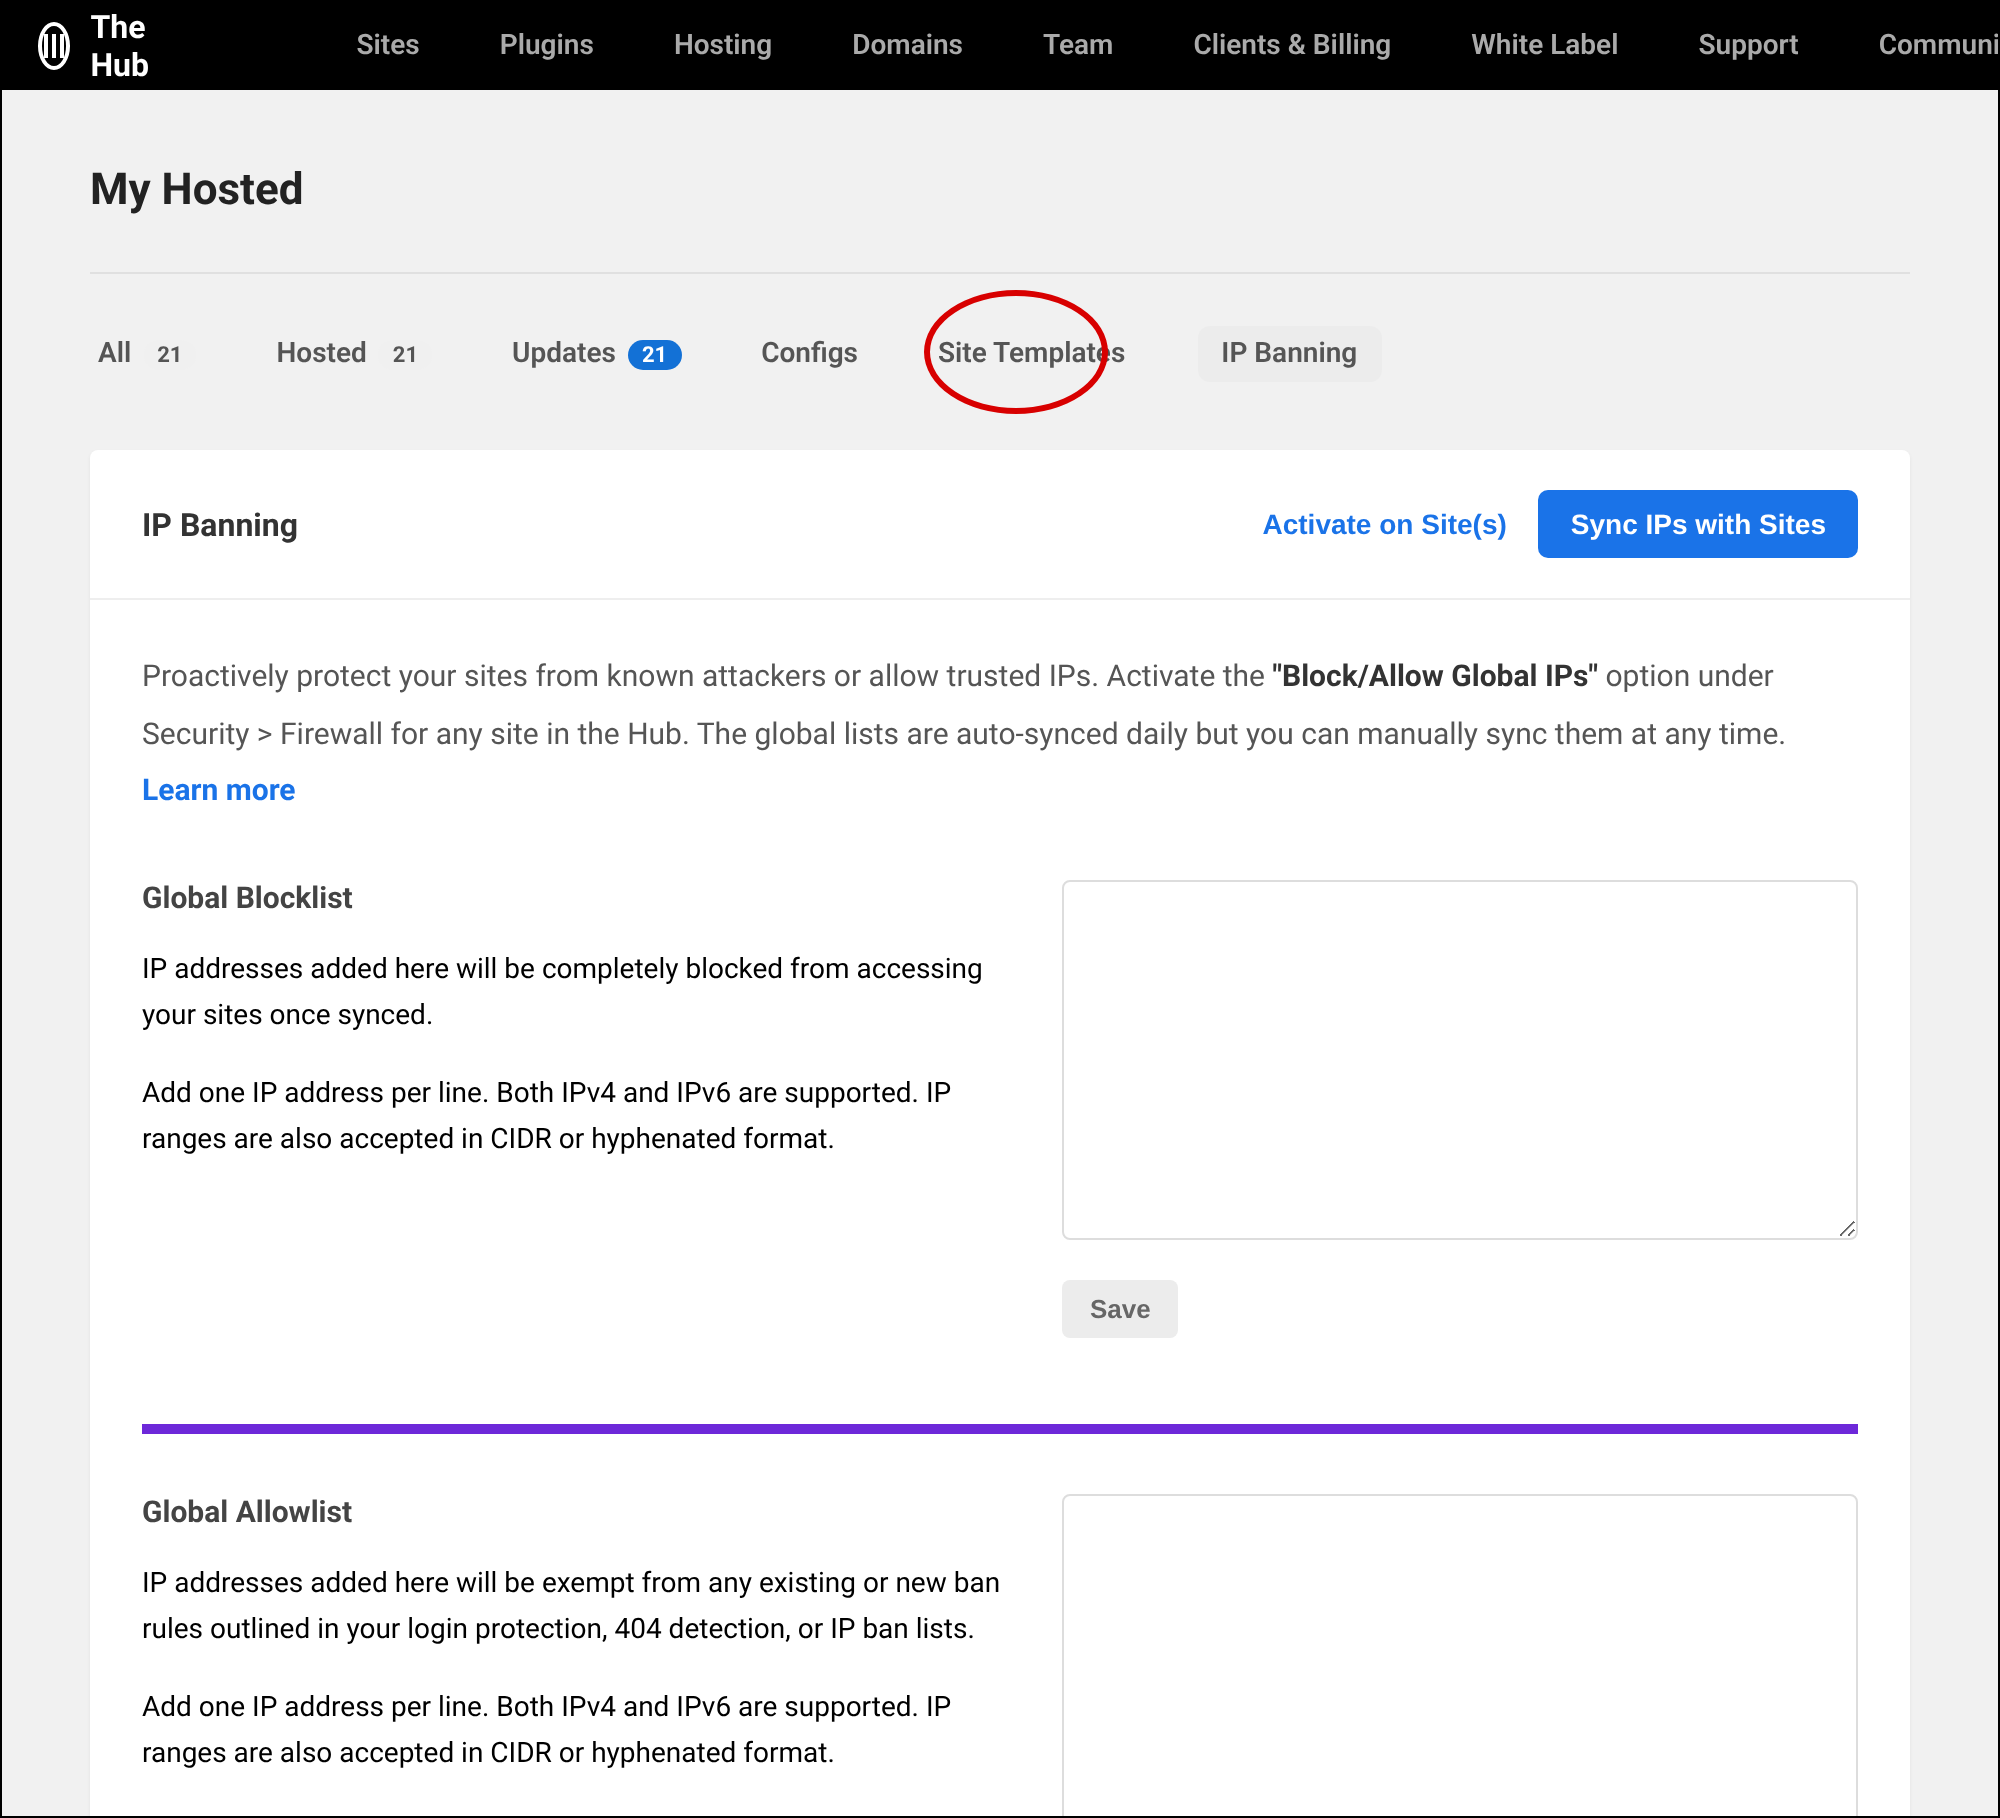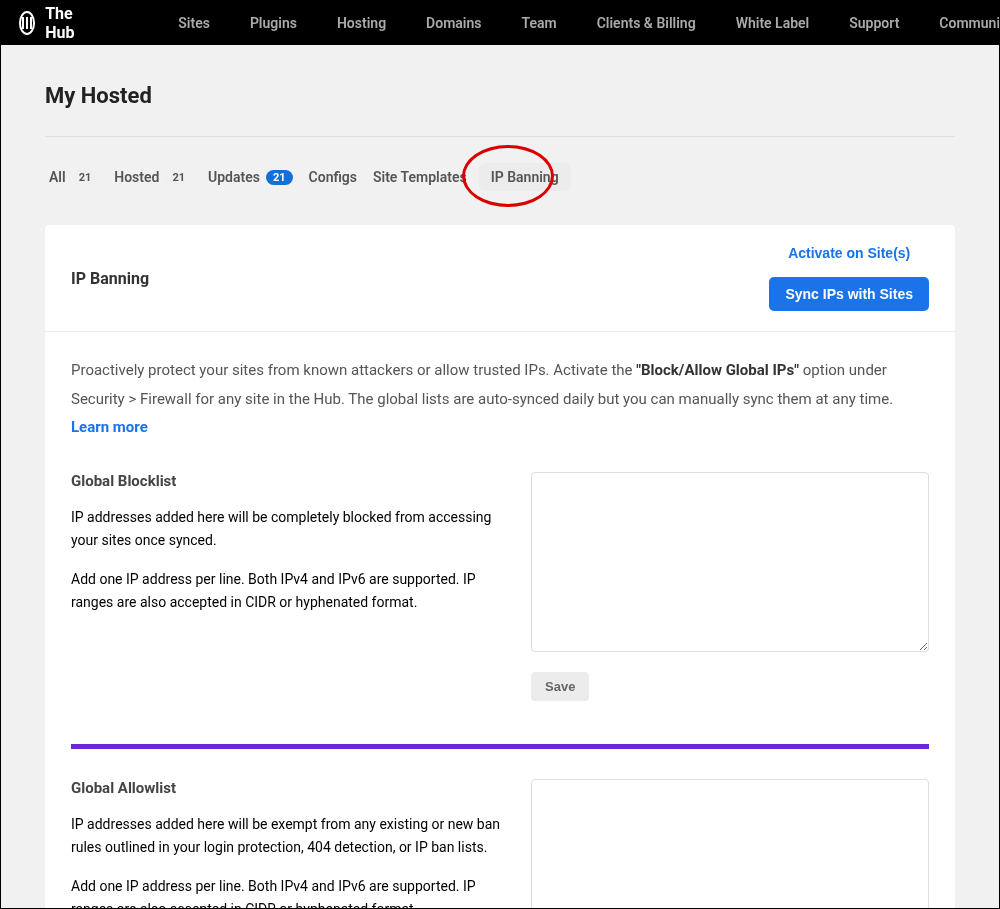--- a/index.html
+++ b/index.html
@@ -39,21 +39,21 @@
   .page-title {
     margin-top: 38px;
     font-size: 22px;
     font-weight:700;
     color:#222;
     padding-bottom: 28px;
     border-bottom: 1px solid #e0e0e0;
   }
   
   .tabsrow {
-    display:flex; gap:8px; align-items:center;
+    display:flex; gap:32px; align-items:center;
     margin-top: 20px;
     font-size:14px;
     font-weight:600;
     color:#555;
     position:relative;
     height:40px;
   }
   .tab { display:flex; align-items:center; gap:6px; cursor:pointer; padding:6px 4px;}
   .tab.active {
     background:#ececec;
@@ -83,21 +83,21 @@
     margin-top:28px;
     border-radius:4px;
     box-shadow:0 1px 2px rgba(0,0,0,0.06);
   }
   .card-head {
     display:flex; align-items:center; justify-content:space-between;
     padding:20px 26px;
     border-bottom:1px solid #eee;
   }
   .card-title { font-size:16px; font-weight:700; color:#333; }
-  .head-actions { display:flex; gap:16px; align-items:center;flex-direction:column; }
+  .head-actions { display:flex; gap:16px; align-items:center; }
   .link-btn { color:#1a73e8; font-weight:700; font-size:14px; background:none; border:none; cursor:pointer; }
   .primary-btn {
     background:#1a73e8; color:#fff; border:none;
     padding:9px 16px; border-radius:5px;
     font-weight:700; font-size:14px; cursor:pointer;
   }
   .card-body { padding:24px 26px; }
   .intro { font-size:15px; color:#555; line-height:1.9; }
   .intro b { color:#333; }
   .intro a { color:#1a73e8; font-weight:700; text-decoration:none; }

